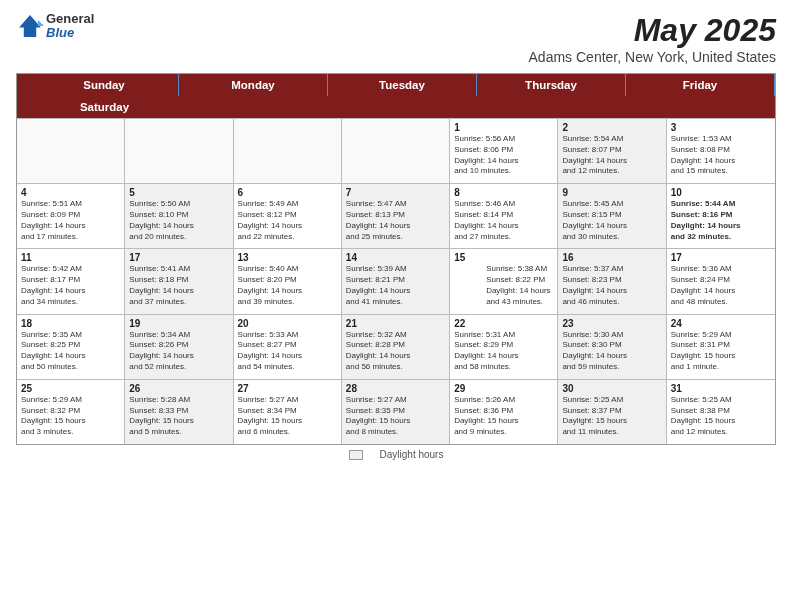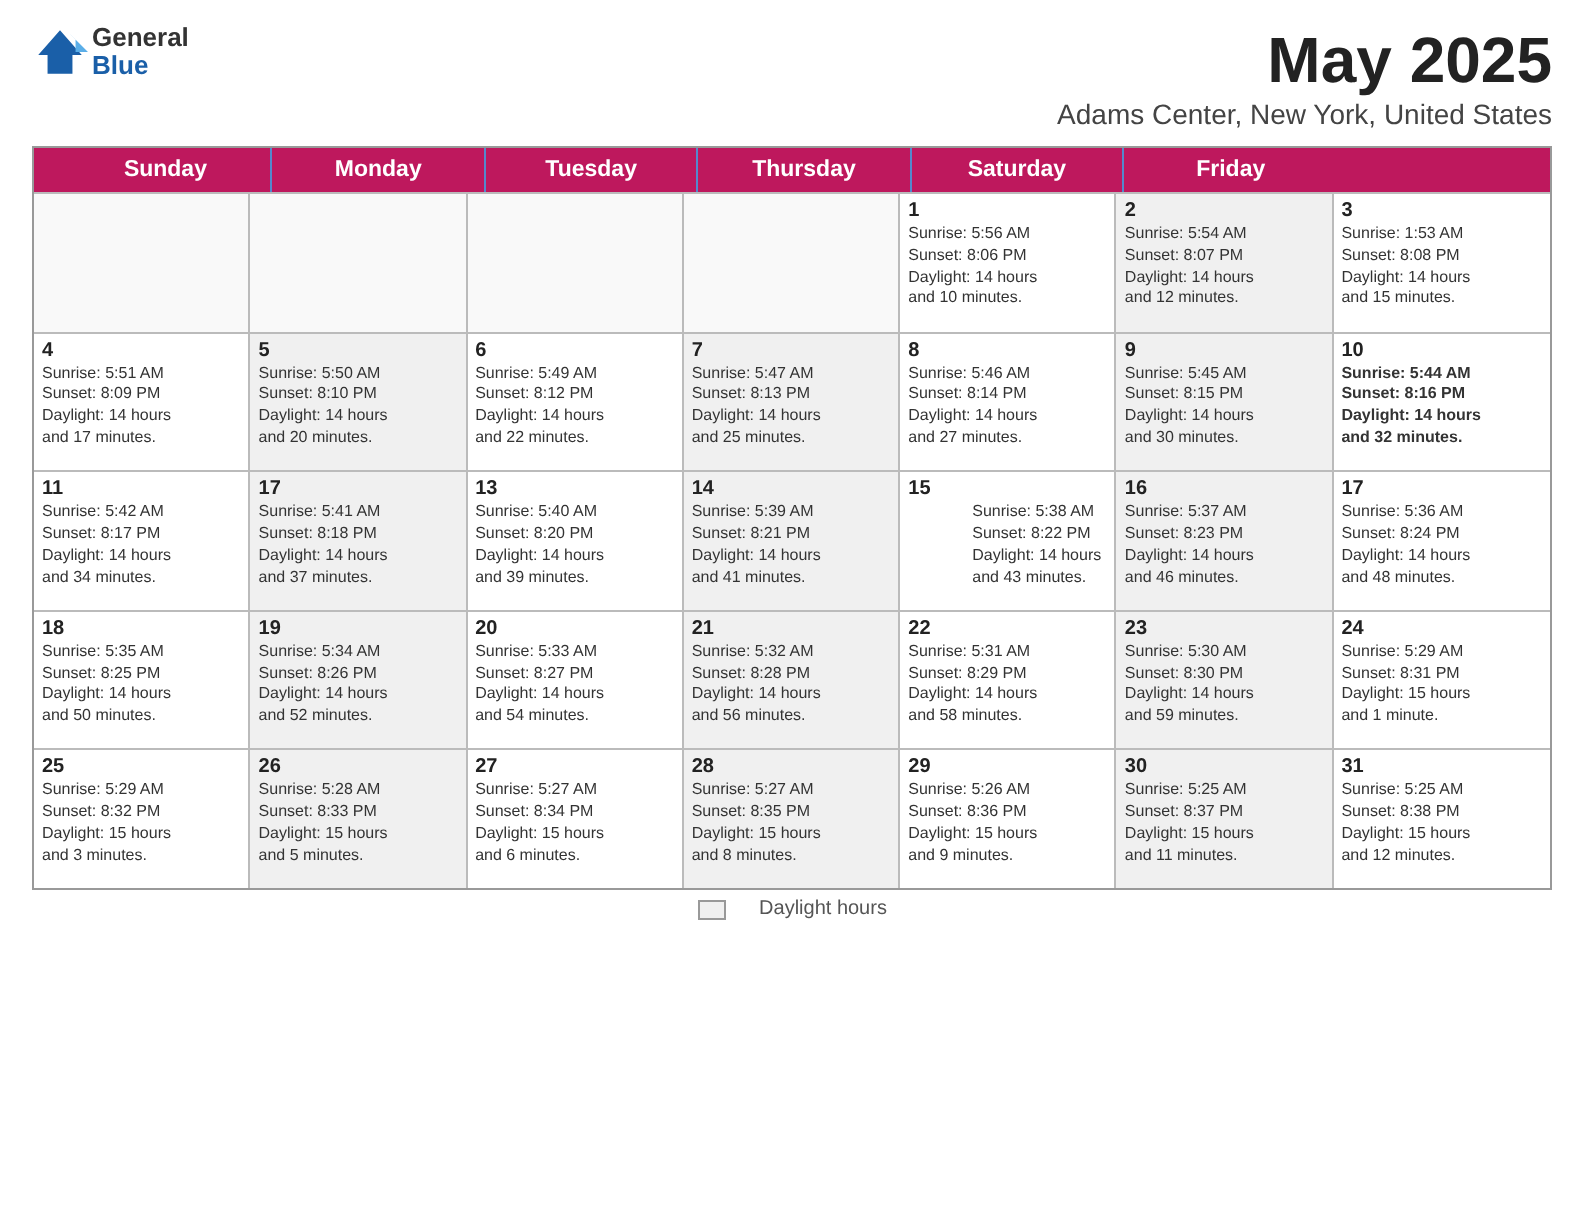--- a/index.html
+++ b/index.html
@@ -29,47 +29,48 @@
       gap: 2px;
     }
     .logo-text {
       display: flex;
       flex-direction: column;
       font-size: 13px;
       font-weight: bold;
       line-height: 1.1;
     }
     .logo-general { color: #333; }
-    .logo-blue { color: #1a5fa8; }
+    .logo-blue { color: #1a5fa8; font-style: italic; }
     .logo-icon {
       width: 28px;
       height: 28px;
     }
     .title-area {
       text-align: right;
     }
     .main-title {
       font-size: 32px;
       font-weight: bold;
       color: #222;
+      font-style: italic;
     }
     .subtitle {
       font-size: 14px;
       color: #444;
     }
     .calendar {
       flex: 1;
       display: flex;
       flex-direction: column;
       border: 1px solid #999;
     }
     .cal-header-row {
       display: grid;
-      grid-template-columns: repeat(7, 1fr);
-      background: #be185d;
+      grid-template-columns: repeat(5, 1fr);
+      background: #7f1d1d;
       padding-left: 13px;
     }
     .cal-header-cell {
       color: #fff;
       font-size: 11.5px;
       font-weight: bold;
       text-align: center;
       padding: 5px 2px;
       border-right: 1px solid #5588cc;
     }
@@ -146,22 +147,22 @@
       <div class="subtitle">Adams Center, New York, United States</div>
     </div>
   </div>
 
   <div class="calendar">
     <div class="cal-header-row" id="cal-header">
         <div class="cal-header-cell">Sunday</div>
         <div class="cal-header-cell">Monday</div>
         <div class="cal-header-cell">Tuesday</div>
         <div class="cal-header-cell">Thursday</div>
+        <div class="cal-header-cell">Friday</div>
         <div class="cal-header-cell">Saturday</div>
-        <div class="cal-header-cell">Friday</div>
       </div>
     <div class="cal-body" id="cal-body">
         <div class="cal-week">
           <div class="cal-cell empty"></div>
           <div class="cal-cell empty"></div>
           <div class="cal-cell empty"></div>
           <div class="cal-cell empty"></div>
           <div class="cal-cell">
             <span class="day-num">1</span>
             <div class="day-info" style="white-space: pre-line;">Sunrise: 5:56 AM

